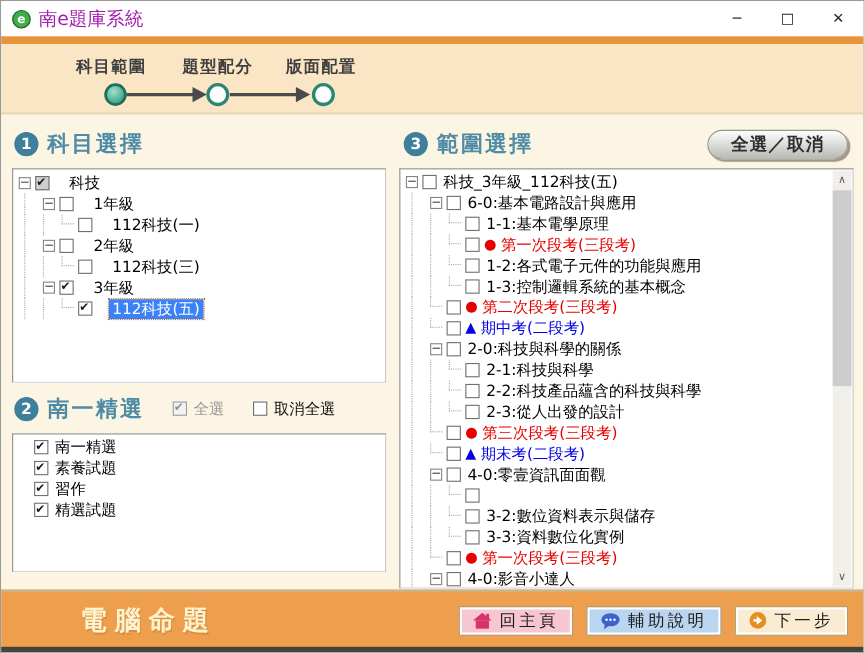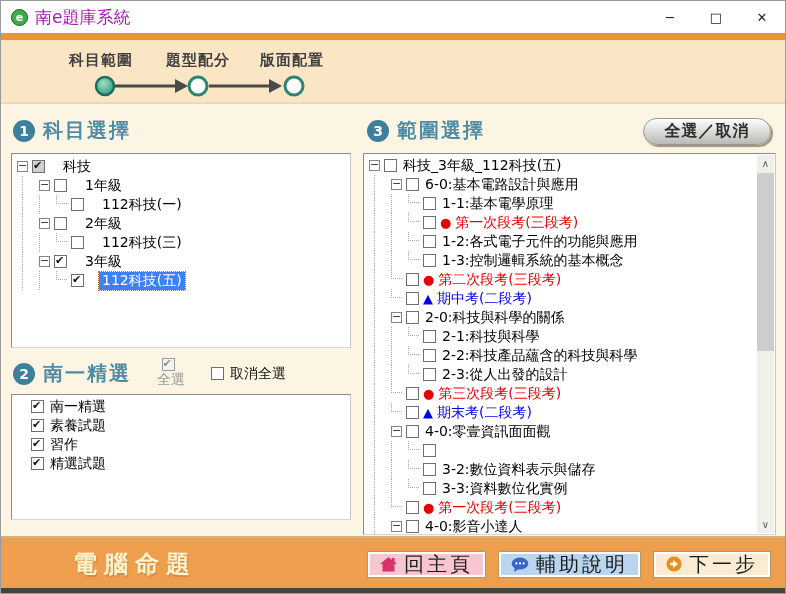--- a/index.html
+++ b/index.html
@@ -48,21 +48,21 @@
   .cb.checked-disabled { border-color:#9c9c9c; background:#f3f3f3; }
   .cb.checked-disabled::after { color:#8f8f8f; }
   .marker { font-size:13px; line-height:13px; margin:0 1px 0 1px; }
   .tlabel { padding:0 3px; }
   .tree-left .tlabel { margin-left:12px; }
   .trow.selected .tlabel { background:#3b82f6; color:#ffffff; outline:1px dotted #c06a28; }
 
   
   .inline-check { display:flex; align-items:center; margin-left:26px; font-size:14px; color:#111; }
   .inline-check .cb { margin-right:6px; }
-  .inline-check.disabled { color:#9a9a9a;flex-direction:column; }
+  .inline-check.disabled { color:#9a9a9a; }
 
   
   .srow { display:flex; align-items:center; height:19px; padding-left:19px; font-size:14px; color:#000; }
   .srow .cb { margin-right:6px; }
 
   
   .pill-btn { position:absolute; right:14px; top:12px; width:128px; height:27px; border-radius:14px;
     background:linear-gradient(#fefefe,#d8d8d4 55%,#b9b9b5); border:1px solid #97978f;
     box-shadow:2px 2px 1px rgba(80,70,50,.55); font-size:16px; font-weight:bold; color:#2e2e2e;
     display:flex; align-items:center; justify-content:center; letter-spacing:1px; }
@@ -70,21 +70,21 @@
   
   .scrollbar { position:absolute; top:1px; right:1px; bottom:1px; width:17px; background:#f1efe9; }
   .sb-btn { position:absolute; left:0; width:17px; height:17px; color:#5a5a5a; font-size:10px; display:flex; align-items:center; justify-content:center; }
   .sb-up { top:0; } .sb-down { bottom:0; }
   .sb-thumb { position:absolute; left:0; top:18px; width:17px; height:178px; background:#cdcdcd; }
 
   
   .footer { position:absolute; top:535px; left:0; right:0; height:54px; background:#ed9f4e; border-top:2px solid #c9b58d; display:flex; align-items:center; }
   .footer-title { margin-left:72px; font-size:24px; font-weight:bold; color:#fdf3cf; letter-spacing:7px; text-shadow:1px 2px 0 rgba(190,120,40,.45); }
   .footer-buttons { margin-left:auto; margin-right:14px; display:flex; gap:12px; }
-  .fbtn { height:27px; display:flex; align-items:center; gap:7px; padding:0 12px; font-size:20px; color:#1c1c1c; letter-spacing:3px;
+  .fbtn { height:27px; display:flex; align-items:center; gap:7px; padding:0 12px; font-size:15px; color:#1c1c1c; letter-spacing:3px;
     border:1px solid #b6985f; box-shadow:inset 0 0 0 2px #ffffff; cursor:default; }
   .fbtn-home { background:#f7c6d0; }
   .fbtn-help { background:#b9d5ef; }
   .fbtn-next { background:#faecd2;justify-content:flex-end; }
   .fbtn svg { flex:none; }
 
   .bottom-strip { position:absolute; bottom:0; left:0; right:0; height:5px; background:#44443a; }
 </style>
 </head>
 <body>

